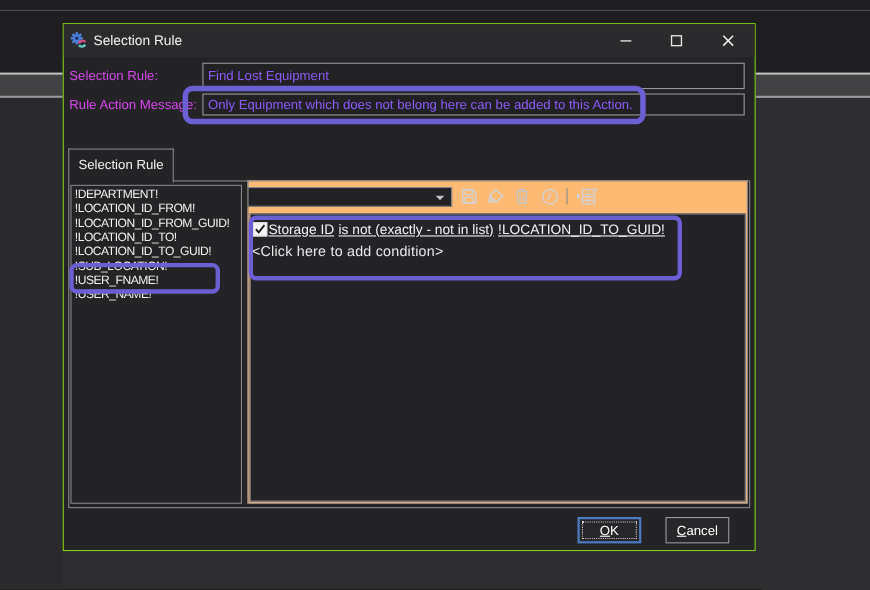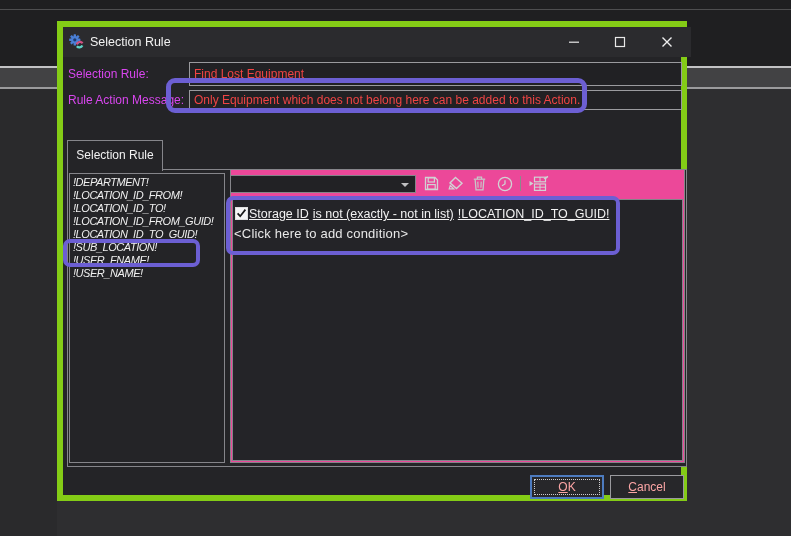--- a/index.html
+++ b/index.html
@@ -16,21 +16,21 @@
   .bg-top          { top:0;  height:66px; background:#1f1f21; }
   .bg-topline      { top:9px; height:1px; background:#4e4e50; }
   .bg-lightline1   { top:66px; height:2px; background:#c2c2c4; }
   .bg-gray         { top:68px; height:19px; background:#424244; }
   .bg-lightline2   { top:87px; height:2px; background:#9b9b9d; }
   .bg-leftcol      { top:89px; height:447px; width:57px; background:#2a2a2c; }
 
   
   .dialog {
     position:absolute; left:57px; top:21px; width:630px; height:480px;
-    background:#242427; border:6px solid #84cc16;padding-left:46px;
+    background:#242427; border:1px solid #84cc16;padding-left:46px;
   }
   .titlebar {
     position:absolute; left:0; top:0; width:628px; height:30px;
     background:#2b2b2e;
   }
   .title-icon { position:absolute; left:6px; top:7px; width:16px; height:16px; }
   .title-text {
     position:absolute; left:27px; top:0; height:30px; line-height:30px;
     font-size:12.5px; color:#f2f2f2; white-space:nowrap;
   }
@@ -43,21 +43,21 @@
   
   .fieldlabel {
     position:absolute; left:5px; height:14px; line-height:14px;
     font-size:12px; color:#d946ef; white-space:nowrap;
   }
   .lbl1 { top:40px; }
   .lbl2 { top:66px; }
   .textbox {
     position:absolute; left:126px; width:493px;
     background:#212124; border:1px solid #9a9a9e;
-    font-size:12px; color:#ef4444; padding-left:4px;
+    font-size:12px; color:#8b5cf6; padding-left:4px;
     white-space:nowrap; overflow:hidden;
   }
   .tb1 { top:35px; height:24px; line-height:22px; }
   .tb2 { top:63px; height:20px; line-height:18px; }
 
   
   .tab-header {
     position:absolute; left:4px; top:113px; width:96px; height:31px;
     background:#242427; border:1px solid #85858a; border-bottom:none;
     text-align:center; line-height:29px; font-size:12px; color:#f2f2f2;
@@ -67,28 +67,28 @@
     position:absolute; left:4px; top:142px; width:620px; height:298px;
     border:1px solid #85858a; background:#242427; z-index:1;
   }
   
   .listbox {
     position:absolute; left:1px; top:3px; width:156px; height:290px;
     border:1px solid #85858a; background:#242427; overflow:hidden;
   }
   .list-item {
     height:13px; line-height:13px; font-size:11px; letter-spacing:-0.45px; padding-left:3px;
-    white-space:nowrap; color:#f0f0f0;font-style:italic;
+    white-space:nowrap; color:#f0f0f0;
   }
   .listbox .pad { height:2px; }
 
   
   .filterpanel {
     position:absolute; left:162px; top:-1px; width:455px; height:294px;
-    border:1px solid #85858a; background:#ec4899;
+    border:1px solid #85858a; background:#fdba74;
   }
   .combo {
     position:absolute; left:-1px; top:5px; width:186px; height:18px;
     border:1px solid #85858a; background:#222225;
   }
   .combo-arrow { position:absolute; right:6px; top:7px; width:0; height:0;
     border-left:4px solid transparent; border-right:4px solid transparent;
     border-top:4px solid #c0c0c2; }
   .toolicon { position:absolute; top:5px; width:17px; height:17px;
     display:flex; align-items:center; justify-content:center; }
@@ -111,23 +111,23 @@
   }
   .cond-token { text-decoration:underline; color:#f2f2f2; }
   .cond-gap { display:inline-block; width:4px; }
   .cond-line2 {
     position:absolute; left:1px; top:26px; height:16px; line-height:16px;
     font-size:13px; letter-spacing:0.2px; color:#e8e8e8; white-space:nowrap;
   }
 
   
   .btn {
-    position:absolute; top:448px; width:74px; height:24px;
+    position:absolute; top:448px; width:58px; height:24px;
     display:flex; align-items:center; justify-content:center;
-    font-size:12px; color:#fca5a5; background:#27272a;
+    font-size:12px; color:#ffffff; background:#27272a;
   }
   .btn-ok { left:467px; border:2px solid #4d7bbf; }
   .btn-ok .focusrect {
     position:absolute; left:2px; top:2px; right:2px; bottom:2px;
     border:1px dotted #cdcdcf;
   }
   .btn-cancel { left:547px; border:1px solid #9a9a9e; }
   .accel u { text-decoration:underline; }
 
   
@@ -192,22 +192,22 @@
     <div class="textbox tb2">Only Equipment which does not belong here can be added to this Action.</div>
 
     <div class="tab-header">Selection Rule</div>
 
     <div class="tab-content">
 
       <div class="listbox">
         <div class="pad"></div>
         <div class="list-item">!DEPARTMENT!</div>
         <div class="list-item">!LOCATION_ID_FROM!</div>
+        <div class="list-item">!LOCATION_ID_FROM_GUID!</div>
         <div class="list-item">!LOCATION_ID_TO!</div>
-        <div class="list-item">!LOCATION_ID_FROM_GUID!</div>
         <div class="list-item">!LOCATION_ID_TO_GUID!</div>
         <div class="list-item">!SUB_LOCATION!</div>
         <div class="list-item">!USER_FNAME!</div>
         <div class="list-item">!USER_NAME!</div>
       </div>
 
       <div class="filterpanel">
 
         <div class="combo">
           <span></span>

